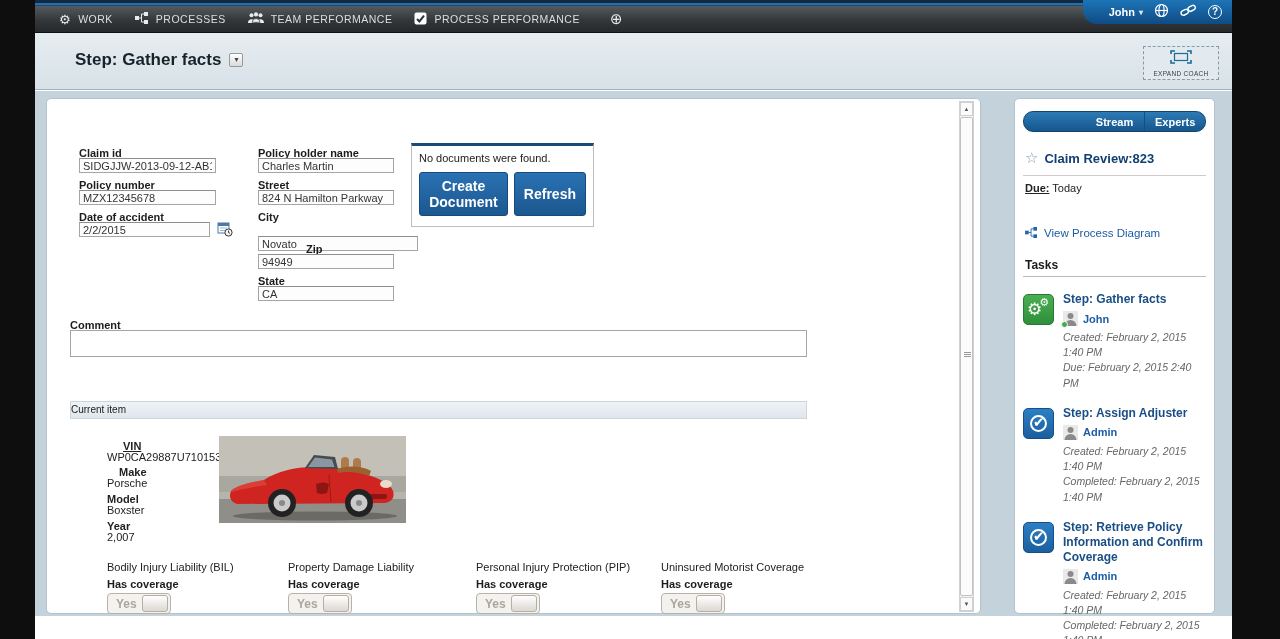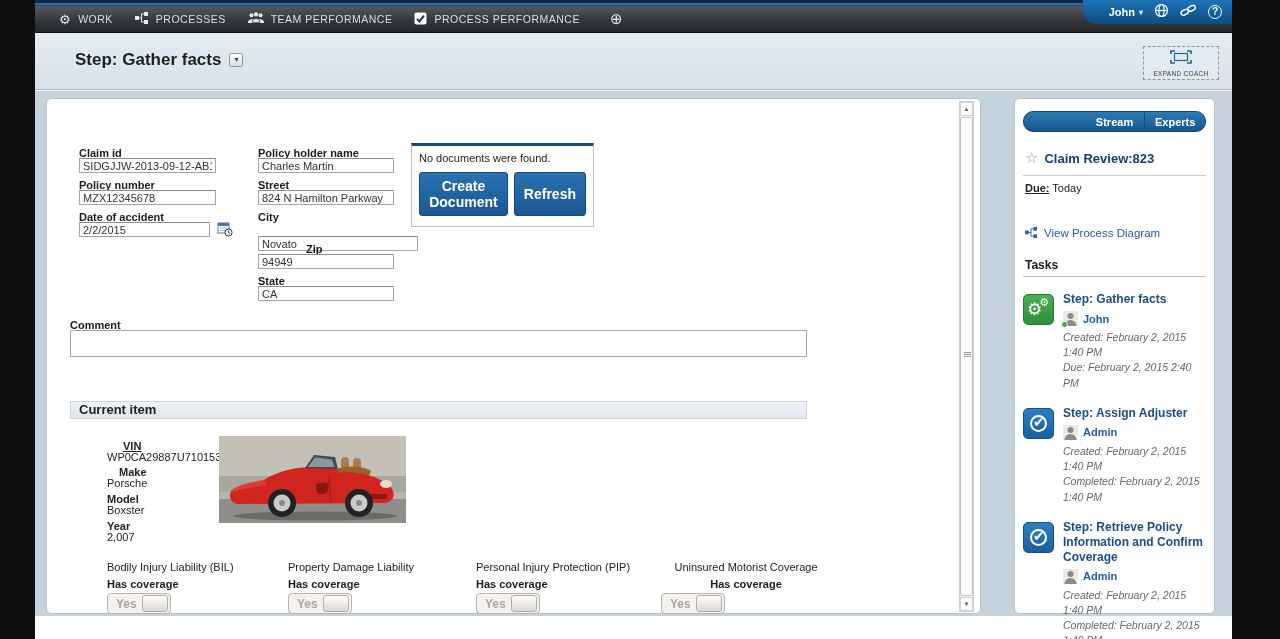--- a/index.html
+++ b/index.html
@@ -65,21 +65,21 @@
   .blue-btn { background:linear-gradient(#2a72b4, #1c578f); border:1px solid #164a7e; border-radius:3px;
     color:#fff; font-weight:bold; font-size:14px; padding:5px 9px; cursor:pointer;
     font-family:"Liberation Sans", sans-serif; }
 
   .comment-label { left:23px; top:220px; }
   .comment-box { position:absolute; left:23px; top:231px; width:737px; height:27px;
     border:1px solid #a5a5a5; resize:none; font-family:"Liberation Sans", sans-serif; font-size:11px; }
 
   .current-item { position:absolute; left:23px; top:302px; width:737px; height:18px;
     background:linear-gradient(#f0f3f6, #dfe6ec); border:1px solid #ccd5dc;
-    font-size:13px; font-weight:bold; color:#222; line-height:16px; padding-left:8px; }
+    font-size:10px; font-weight:normal; color:#222; line-height:16px; }
 
   .veh-label { font-weight:bold; }
   .veh-text { position:absolute; font-size:11px; color:#222; line-height:1.0; white-space:nowrap; }
   .car-photo { position:absolute; left:172px; top:337px; width:187px; height:87px; }
 
   .cov-col { position:absolute; width:170px; }
   .cov-name { font-size:11px; color:#222; white-space:nowrap; }
   .cov-has { font-size:11px; font-weight:bold; color:#1c1c1c; margin-top:5px; }
   .toggle { margin-top:3px; width:64px; height:21px; border:1px solid #b8b3aa; border-radius:4px;
     background:#f4f2ee; position:relative; cursor:pointer; }
@@ -331,21 +331,21 @@
           </div>
         </div>
         <div class="cov-col" style="left:429px; top:462px;">
           <div class="cov-name">Personal Injury Protection (PIP)</div>
           <div class="cov-has">Has coverage</div>
           <div class="toggle">
             <span class="toggle-text">Yes</span>
             <span class="toggle-knob"></span>
           </div>
         </div>
-        <div class="cov-col" style="left:614px; top:462px;text-align:center;">
+        <div class="cov-col" style="left:614px; top:462px;">
           <div class="cov-name">Uninsured Motorist Coverage</div>
           <div class="cov-has">Has coverage</div>
           <div class="toggle">
             <span class="toggle-text">Yes</span>
             <span class="toggle-knob"></span>
           </div>
         </div>
 
         <div class="vscroll">
           <div class="vs-btn vs-up">▲</div>

